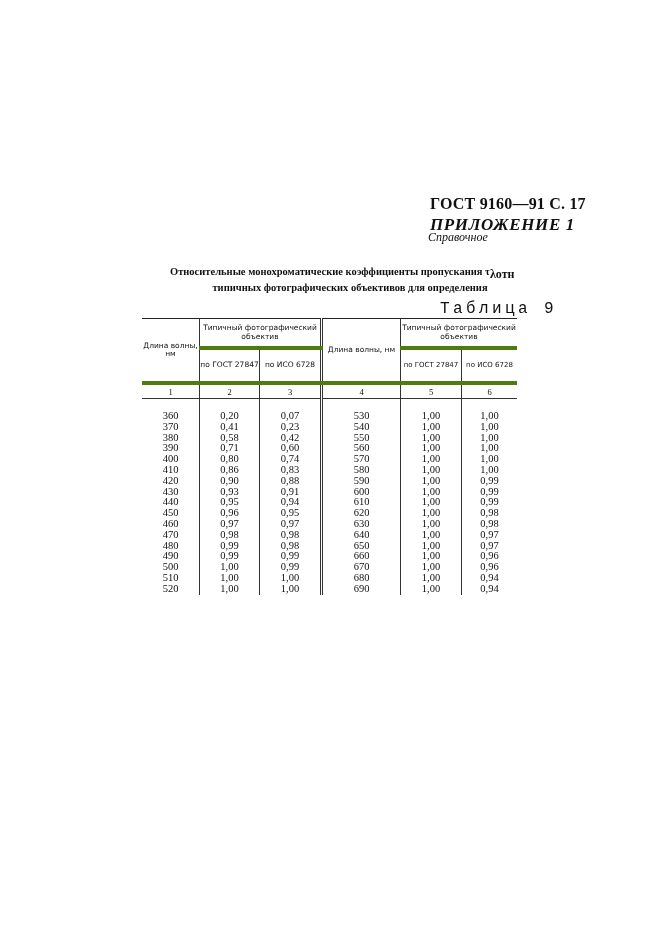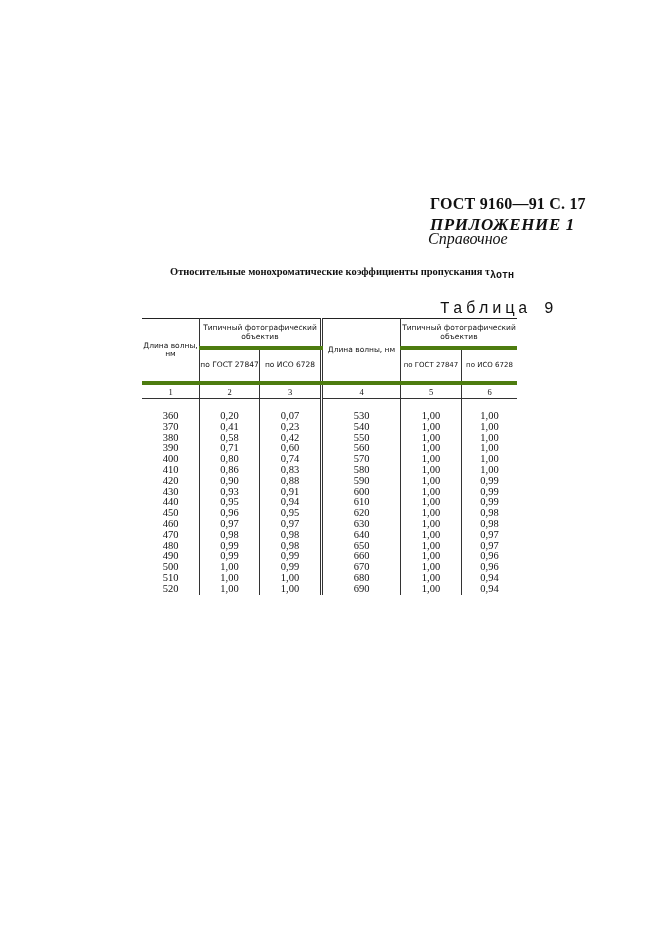--- a/index.html
+++ b/index.html
@@ -1,24 +1,24 @@
 <!DOCTYPE html>
 <html><head>
 <meta charset="utf-8">
 <style>
   html, body { margin:0; padding:0; background:#fff; }
   body { width:661px; height:935px; position:relative; overflow:hidden;
          font-family:"Liberation Serif","DejaVu Serif",serif; color:#111; }
   .abs { position:absolute; }
   .gost { left:430px; top:195px; font-size:16px; font-weight:bold; letter-spacing:0.2px; }
   .app { left:430px; top:215px; font-size:17px; font-weight:bold; font-style:italic; letter-spacing:0.6px; }
-  .spr { left:428px; top:230px; font-size:16px; font-style:italic; }
+  .spr { left:428px; top:230px; font-size:12px; font-style:italic; }
   .title { left:150px; top:265px; width:400px; text-align:center; font-size:10.5px; font-weight:bold; line-height:13px; }
   .title .l1 { display:block; text-align:left; padding-left:20px; }
-  .title sub { font-size:10px;font-family:Liberation Mono, monospace; }
+  .title sub { font-size:12px; }
   .tabno { left:440px; top:300px; font-size:16px; letter-spacing:3.4px;font-family:Liberation Mono, monospace; }
   table { position:absolute; left:142px; top:318px; border-collapse:collapse; font-size:10px; }
   th, td { padding:0; text-align:center; font-weight:normal; }
   th { font-family:"DejaVu Sans", sans-serif; font-size:7.5px; line-height:8.5px; }
   .hdr-top { border-top:1.5px solid #222; }
   .vb { border-right:1px solid #333; }
   .vbd { border-right:3px double #333; }
   .hb { border-bottom:4px solid #4d7c0f; }
   .numrow td { font-size:8.5px; height:13px; border-bottom:1.5px solid #333; }
   .data td { font-size:10.5px; line-height:10.8px; vertical-align:top; }
@@ -29,20 +29,21 @@
 </style>
 </head>
 <body>
 
 <div class="abs gost">ГОСТ 9160—91 С. 17</div>
 <div class="abs app">ПРИЛОЖЕНИЕ 1</div>
 <div class="abs spr">Справочное</div>
 
 <div class="abs title">
   <span class="l1"><span>Относительные монохроматические коэффициенты пропускания τ</span><sub>λотн</sub></span>
+  <span style="display:block">типичных фотографических объективов для определения</span>
 </div>
 
 <div class="abs tabno">Таблица 9</div>
 
 <table>
   <tbody>
       <tr class="hdr-top">
     <th rowspan="2" class="c1 vb hb" style="height:59px">Длина волны, нм</th>
     <th colspan="2" class="vbd hb" style="height:27px">Типичный фотографический объектив</th>
     <th rowspan="2" class="c4 vb hb">Длина волны, нм</th>

